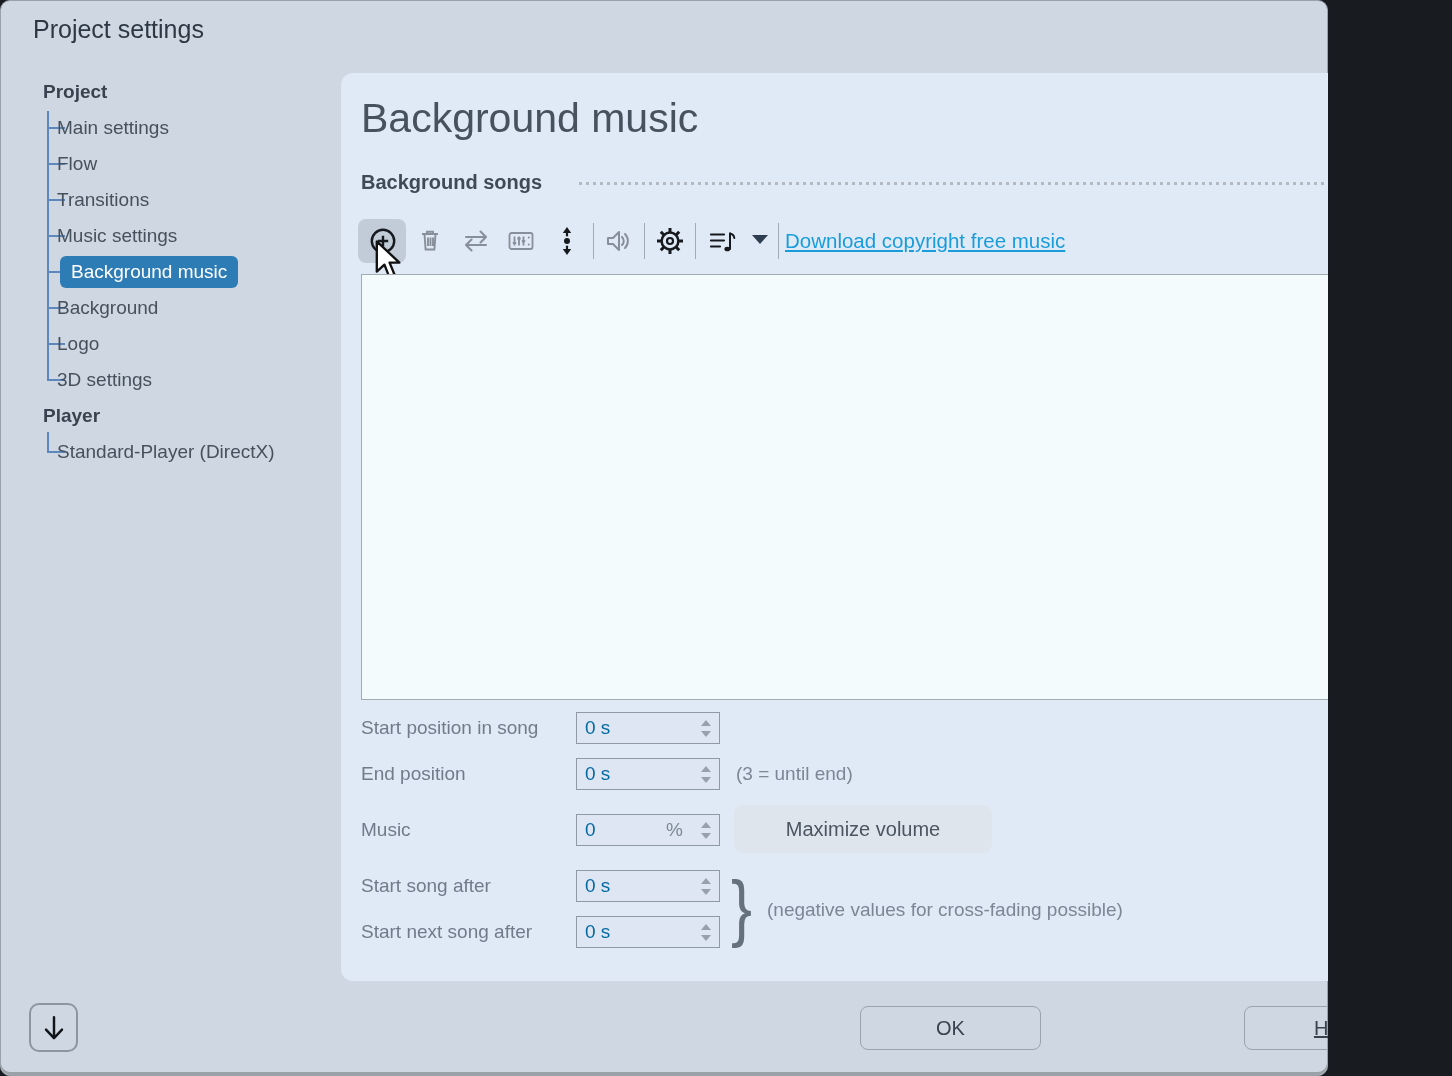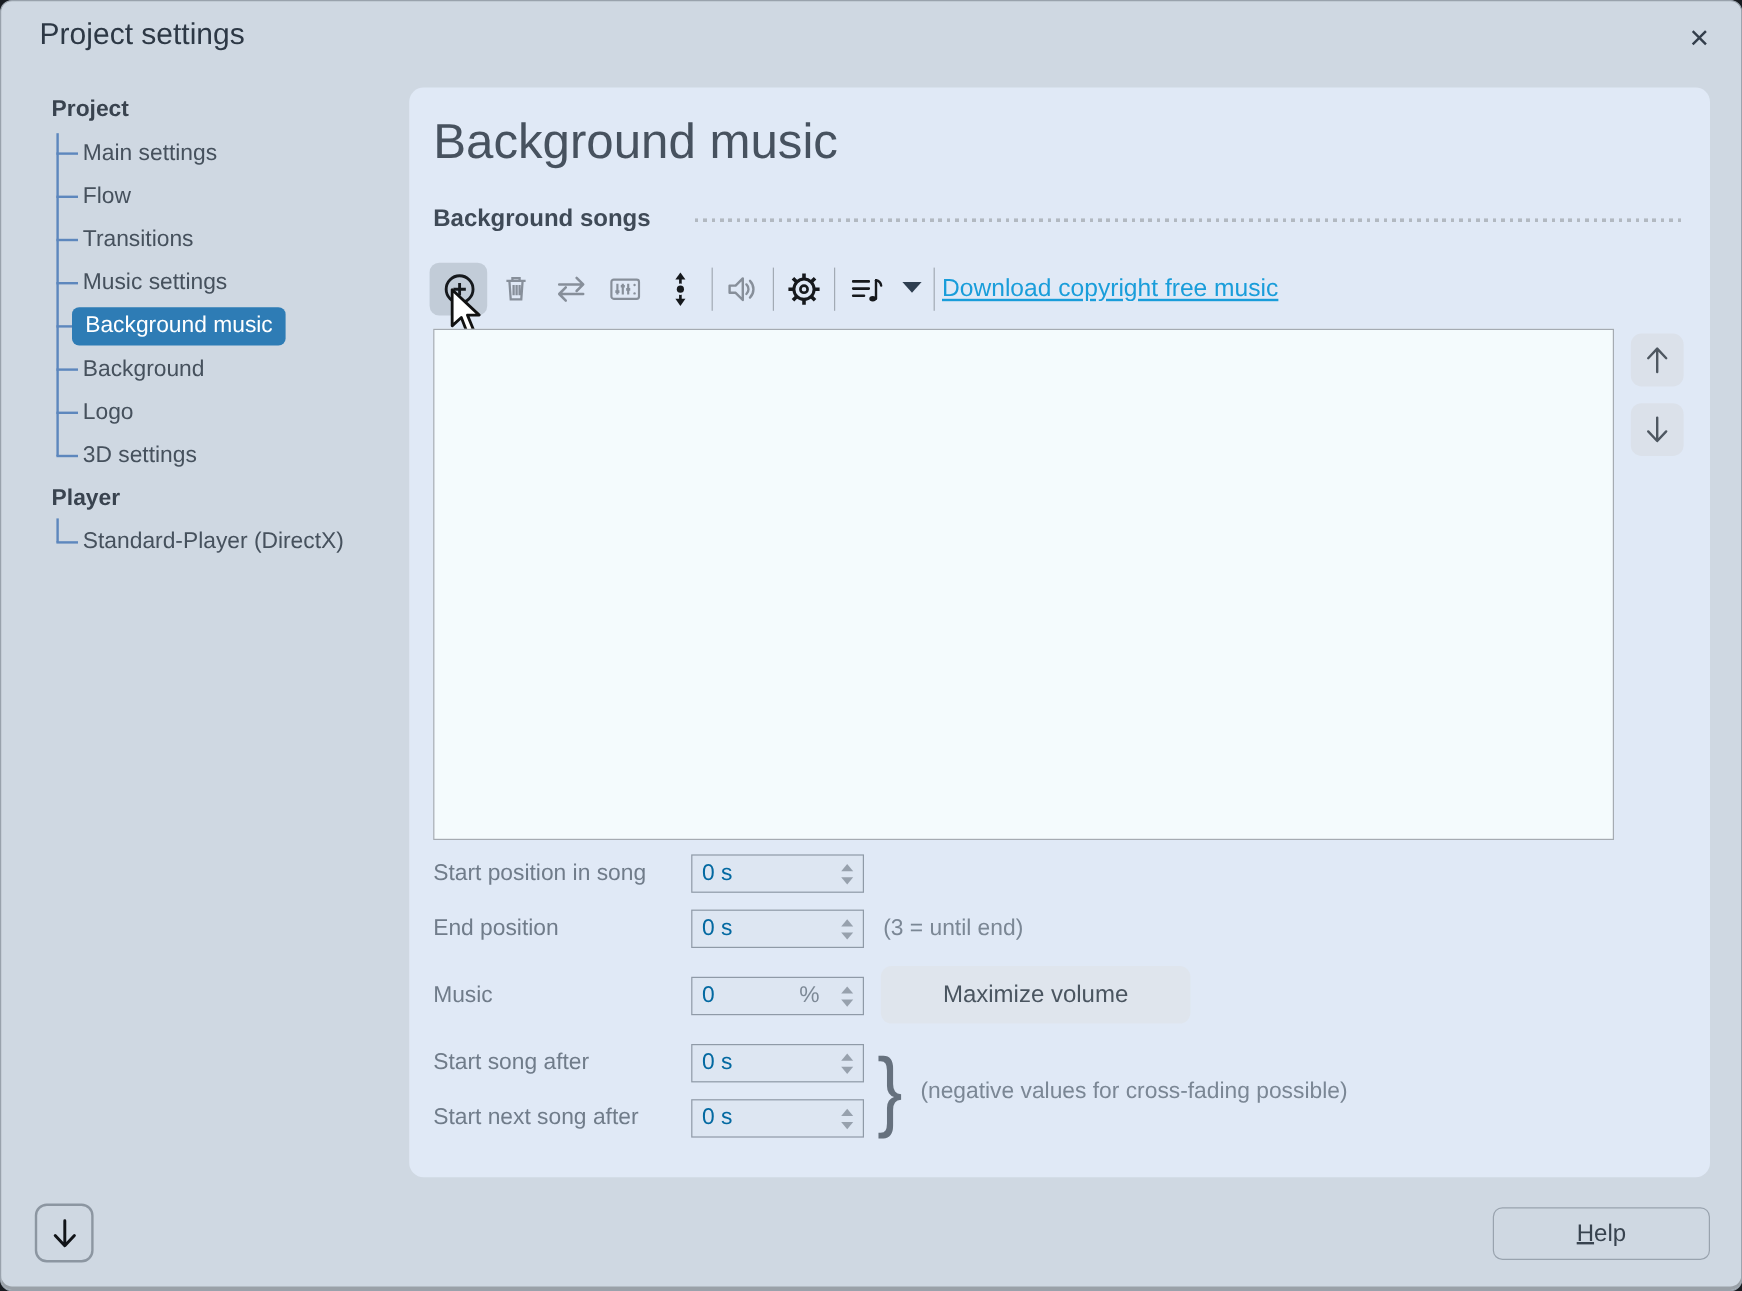--- a/index.html
+++ b/index.html
@@ -1,26 +1,26 @@
 <!DOCTYPE html>
 <html><head>
 <meta charset="utf-8">
 <style>
   html,body{margin:0;padding:0;background:#181c21;font-family:"Liberation Sans","DejaVu Sans",sans-serif;}
-  #stage{position:relative;width:1452px;height:1076px;overflow:hidden;}
+  #stage{position:relative;width:1328px;height:1076px;overflow:hidden;}
   #dialog{position:absolute;inset:0;background:#cfd8e2;border-radius:10px;border:1px solid #99a2ac;
           box-shadow:inset 0 -3px 0 #9aa1a8;box-sizing:border-box;}
   .abs{position:absolute;}
   
   .win-title{left:32px;top:14px;font-size:25px;color:#2d3845;}
   .close-btn{left:1396px;top:12px;width:38px;height:38px;font-size:28px;color:#333e4b;
              display:flex;align-items:center;justify-content:center;cursor:default;}
   
   .grp{left:42px;font-size:19px;font-weight:bold;color:#39434f;height:30px;line-height:30px;}
-  .tree-item{left:68px;height:30px;line-height:30px;font-size:19px;color:#46515d;white-space:nowrap;cursor:default;}
+  .tree-item{left:56px;height:30px;line-height:30px;font-size:19px;color:#46515d;white-space:nowrap;cursor:default;}
   .tree-item.selected{left:59px;height:32px;line-height:32px;background:#2e7cb5;color:#ffffff;
                       padding:0 11px;border-radius:6px;}
   .vline{width:2px;background:#5d87bd;left:46px;}
   .hline{height:2px;background:#5d87bd;left:46px;width:18px;}
   
   #panel{left:340px;top:72px;width:1084px;height:908px;background:#e0e9f6;border-radius:12px;}
   .panel-title{left:20px;top:22px;font-size:41px;color:#47525f;}
   .section-title{left:20px;top:94px;font-size:20px;font-weight:bold;color:#3f4a57;height:30px;line-height:30px;}
   .dotted{left:238px;top:109px;width:822px;height:3px;
           background:repeating-linear-gradient(to right,#b2b9c1 0 3px,transparent 3px 7px);}
@@ -236,16 +236,17 @@
 
     <div class="abs brace">}</div>
     <div class="abs note" style="left:426px;top:822px">(negative values for cross-fading possible)</div>
   </div>
 
   <button class="abs corner-btn">
     <svg width="32" height="32" viewBox="0 0 30 30" fill="none" stroke="#111418" stroke-width="2.3" stroke-linecap="round" stroke-linejoin="round">
       <path d="M15 5 V24 M7.5 16.5 L15 24.5 L22.5 16.5"></path>
     </svg>
   </button>
+  <button class="abs foot-btn" style="left:859px">OK</button>
   <button class="abs foot-btn" style="left:1243px"><span class="mn">H</span><span>elp</span></button>
 
 </div>
 </div>
 
 </body></html>

